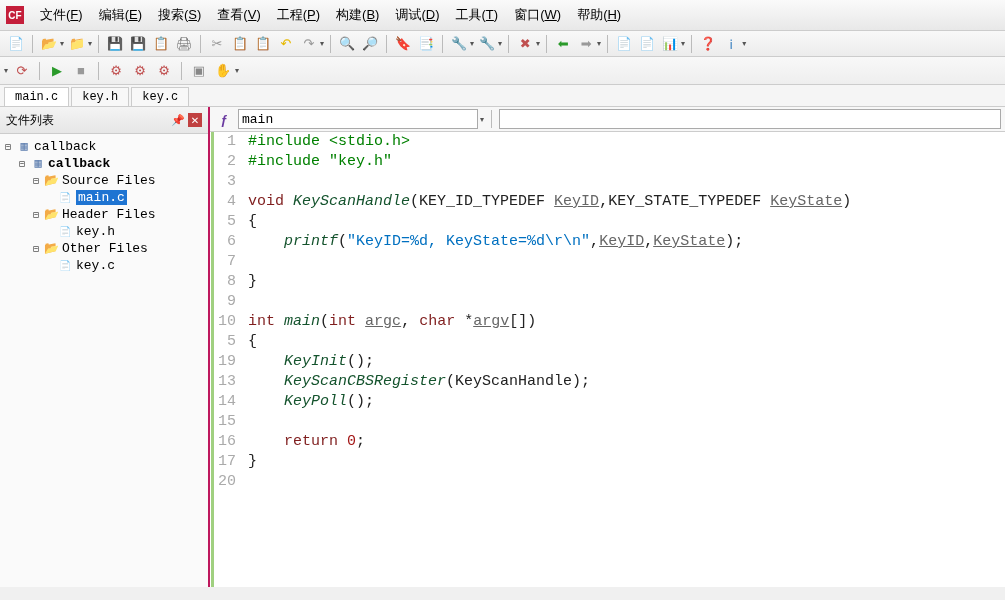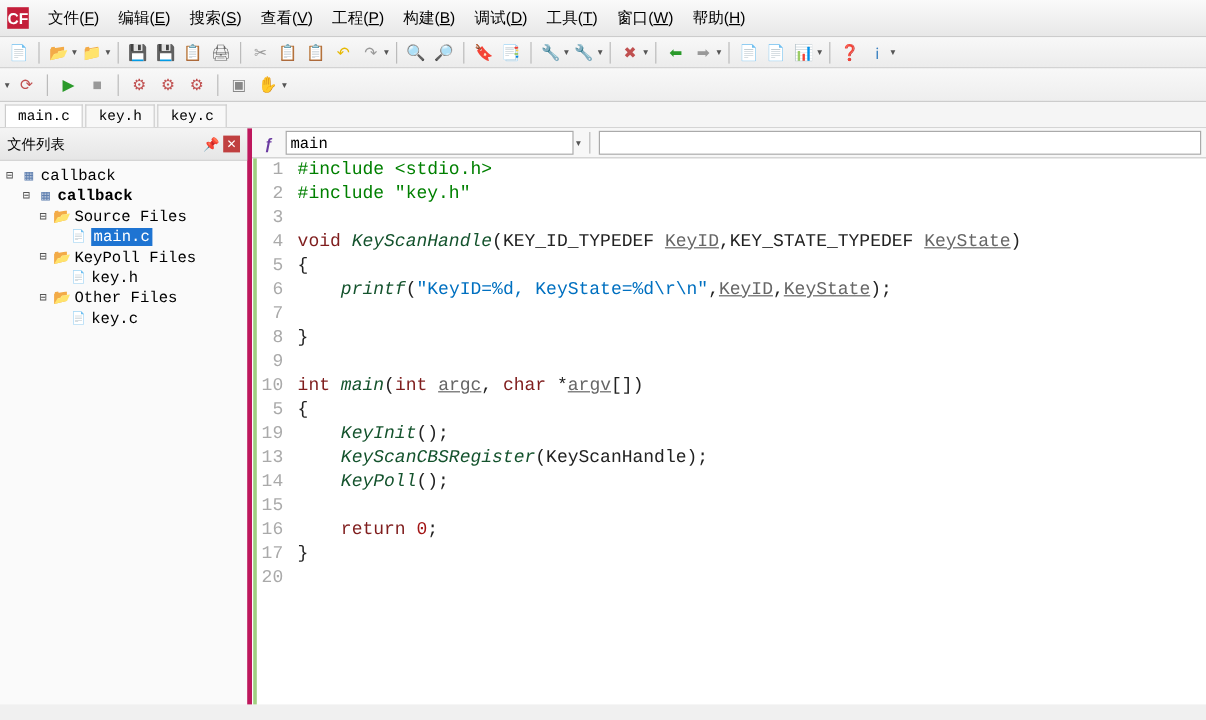--- a/index.html
+++ b/index.html
@@ -1,37 +1,37 @@
 <!DOCTYPE html>
 <html><head>
 <meta charset="utf-8">
 <style>
 * { box-sizing: border-box; margin: 0; padding: 0; }
 body { font-family: "Microsoft YaHei", Arial, sans-serif; font-size: 12px; background: #f0f0f0; width: 1005px; height: 600px; overflow: hidden; }
 
 .menubar { background: linear-gradient(#fafafa,#e8e8e8); border-bottom: 1px solid #ccc; padding: 3px 6px; display: flex; align-items: center; gap: 2px; }
-.logo-icon { width: 18px; height: 18px; background: #c41e3a; display: inline-flex; align-items: center; justify-content: center; color: #fff; font-size: 13px; font-weight: bold; margin-right: 6px; }
+.logo-icon { width: 18px; height: 18px; background: #c41e3a; display: inline-flex; align-items: center; justify-content: center; color: #fff; font-size: 10px; font-weight: bold; margin-right: 6px; }
 .menu-item { padding: 3px 8px; cursor: default; font-size: 13px; }
 .menu-item u { text-decoration: underline; }
 
 .toolbar { background: linear-gradient(#f8f8f8,#ececec); border-bottom: 1px solid #ccc; padding: 2px 6px; display: flex; align-items: center; gap: 3px; min-height: 26px; }
 .tb-btn { width: 20px; height: 20px; display: inline-flex; align-items: center; justify-content: center; cursor: pointer; font-size: 13px; border: 1px solid transparent; }
 .tb-sep { width: 1px; height: 18px; background: #bbb; margin: 0 3px; }
 .dropdown-arrow { font-size: 8px; color: #555; margin-left: -2px; }
 
 .build-bar { background: linear-gradient(#f8f8f8,#eee); border-bottom: 1px solid #ccc; padding: 2px 6px; display: flex; align-items: center; gap: 4px; min-height: 28px; }
 .config-combo { width: 150px; height: 20px; font-size: 12px; border: 1px solid #aaa; padding: 1px 3px; background: #fff; }
 
 .file-tabs { background: #f5f5f5; border-bottom: 1px solid #ccc; padding: 2px 4px 0 4px; display: flex; gap: 0; }
 .file-tab { padding: 2px 10px; font-family: "Courier New", monospace; font-size: 12px; border: 1px solid #ccc; border-bottom: none; background: #f8f8f8; cursor: pointer; margin-right: 2px; }
 .file-tab.active { background: #fff; }
 
 .main-area { display: flex; height: calc(100% - 120px); }
 
-.sidebar { width: 210px; border-right: 4px solid #be185d; background: #fafafa; display: flex; flex-direction: column; }
+.sidebar { width: 210px; border-right: 2px solid #be185d; background: #fafafa; display: flex; flex-direction: column; }
 .sidebar-header { background: linear-gradient(#f4f4f4,#e6e6e6); border-bottom: 1px solid #ccc; padding: 3px 6px; display: flex; align-items: center; justify-content: space-between; font-size: 12px; }
 .sidebar-header-title { flex: 1; }
 .tree { padding: 4px 2px; font-family: "Courier New", monospace; font-size: 13px; overflow: auto; flex: 1; }
 .tree-node { white-space: nowrap; padding: 1px 0; display: flex; align-items: center; cursor: pointer; }
 .tree-toggle { width: 12px; display: inline-block; text-align: center; color: #555; font-size: 10px; }
 .tree-icon { width: 16px; height: 14px; display: inline-flex; align-items: center; justify-content: center; margin: 0 2px; font-size: 12px; }
 .folder-icon { color: #e6b800; }
 .workspace-icon { color: #6080b0; }
 .file-icon { color: #888; font-size: 10px; }
 .tree-label.selected { background: #1e74d2; color: #fff; padding: 0 2px; }
@@ -171,21 +171,21 @@
           <span class="tree-label">Source Files</span>
         </div>
         <div class="tree-node ind4">
           <span class="tree-toggle"></span>
           <span class="tree-icon file-icon">📄</span>
           <span class="tree-label selected">main.c</span>
         </div>
         <div class="tree-node ind3">
           <span class="tree-toggle">⊟</span>
           <span class="tree-icon folder-icon">📂</span>
-          <span class="tree-label">KeyPoll Files</span>
+          <span class="tree-label">Header Files</span>
         </div>
         <div class="tree-node ind4">
           <span class="tree-toggle"></span>
           <span class="tree-icon file-icon">📄</span>
           <span class="tree-label">key.h</span>
         </div>
         <div class="tree-node ind3">
           <span class="tree-toggle">⊟</span>
           <span class="tree-icon folder-icon">📂</span>
           <span class="tree-label">Other Files</span>

